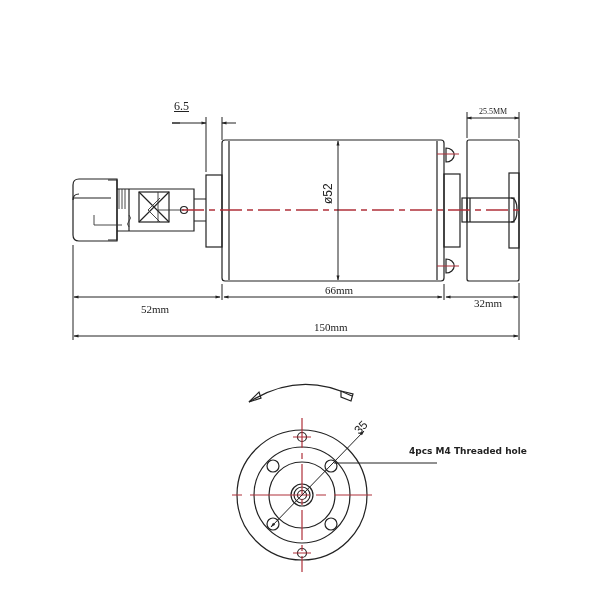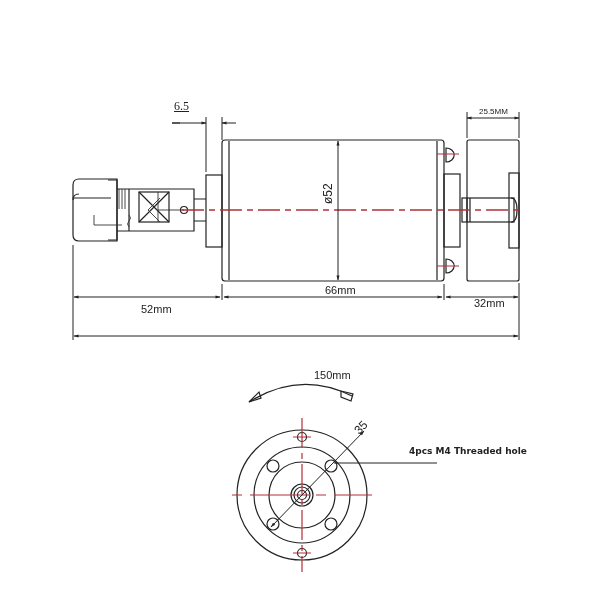--- a/index.html
+++ b/index.html
@@ -4,21 +4,21 @@
 <style>
   html, body { margin: 0; padding: 0; background: #ffffff; }
   body { width: 600px; height: 600px; position: relative; overflow: hidden; font-family: "Liberation Serif", serif; }
   svg { position: absolute; left: 0; top: 0; }
   .ln { stroke: #222; stroke-width: 1.2; fill: none; }
   .thin { stroke: #333; stroke-width: 0.9; fill: none; }
   .ctr { stroke: #b0303a; stroke-width: 1.3; fill: none; stroke-dasharray: 22 5 6 5; }
   .ctr2 { stroke: #b0303a; stroke-width: 1.2; fill: none; }
   .dim { stroke: #222; stroke-width: 1; fill: none; }
   .lbl { position: absolute; color: #222; white-space: nowrap; line-height: 1; }
-  .serif { font-family: Liberation Sans, sans-serif; font-size: 11px; }
+  .serif { font-family: Liberation Serif, serif; font-size: 11px; }
   .sans { font-family: "DejaVu Sans", sans-serif; font-weight: bold; font-size: 9px; margin-left: 44px; }
 </style>
 </head>
 <body>
 
 <svg width="600" height="600" viewBox="0 0 600 600">
   <defs>
     <marker id="ar" viewBox="0 0 10 10" refX="9" refY="5" markerWidth="7" markerHeight="5" orient="auto-start-reverse">
       <path d="M0,2 L10,5 L0,8 z" fill="#222"></path>
     </marker>
@@ -120,15 +120,15 @@
     <path class="dim" d="M334,463 H437"></path>
   </g>
 </svg>
 
 <div class="lbl serif" style="left:174px;top:100px;font-family:Liberation Serif, serif;font-size:12px;text-decoration:underline;">6.5</div>
 <div class="lbl serif" style="left:479px;top:108px;font-size:8px;">25.5MM</div>
 <div class="lbl serif" style="left:322px;top:204px;font-size:12px;transform:rotate(-90deg);transform-origin:left top;font-family:'Liberation Sans',sans-serif;">ø52</div>
 <div class="lbl serif" style="left:141px;top:281px;margin-top:23px;">52mm</div>
 <div class="lbl serif" style="left:325px;top:285px;">66mm</div>
 <div class="lbl serif" style="left:474px;top:298px;">32mm</div>
-<div class="lbl serif" style="left:314px;top:322px;margin-top:48px;">150mm</div>
+<div class="lbl serif" style="left:314px;top:322px;">150mm</div>
 <div class="lbl serif" style="left:352px;top:428px;font-size:12px;transform:rotate(-46deg);transform-origin:left top;font-family:'Liberation Sans',sans-serif;">35</div>
 <div class="lbl sans" style="left:365px;top:447px;">4pcs M4 Threaded hole</div>
 
 </body></html>

